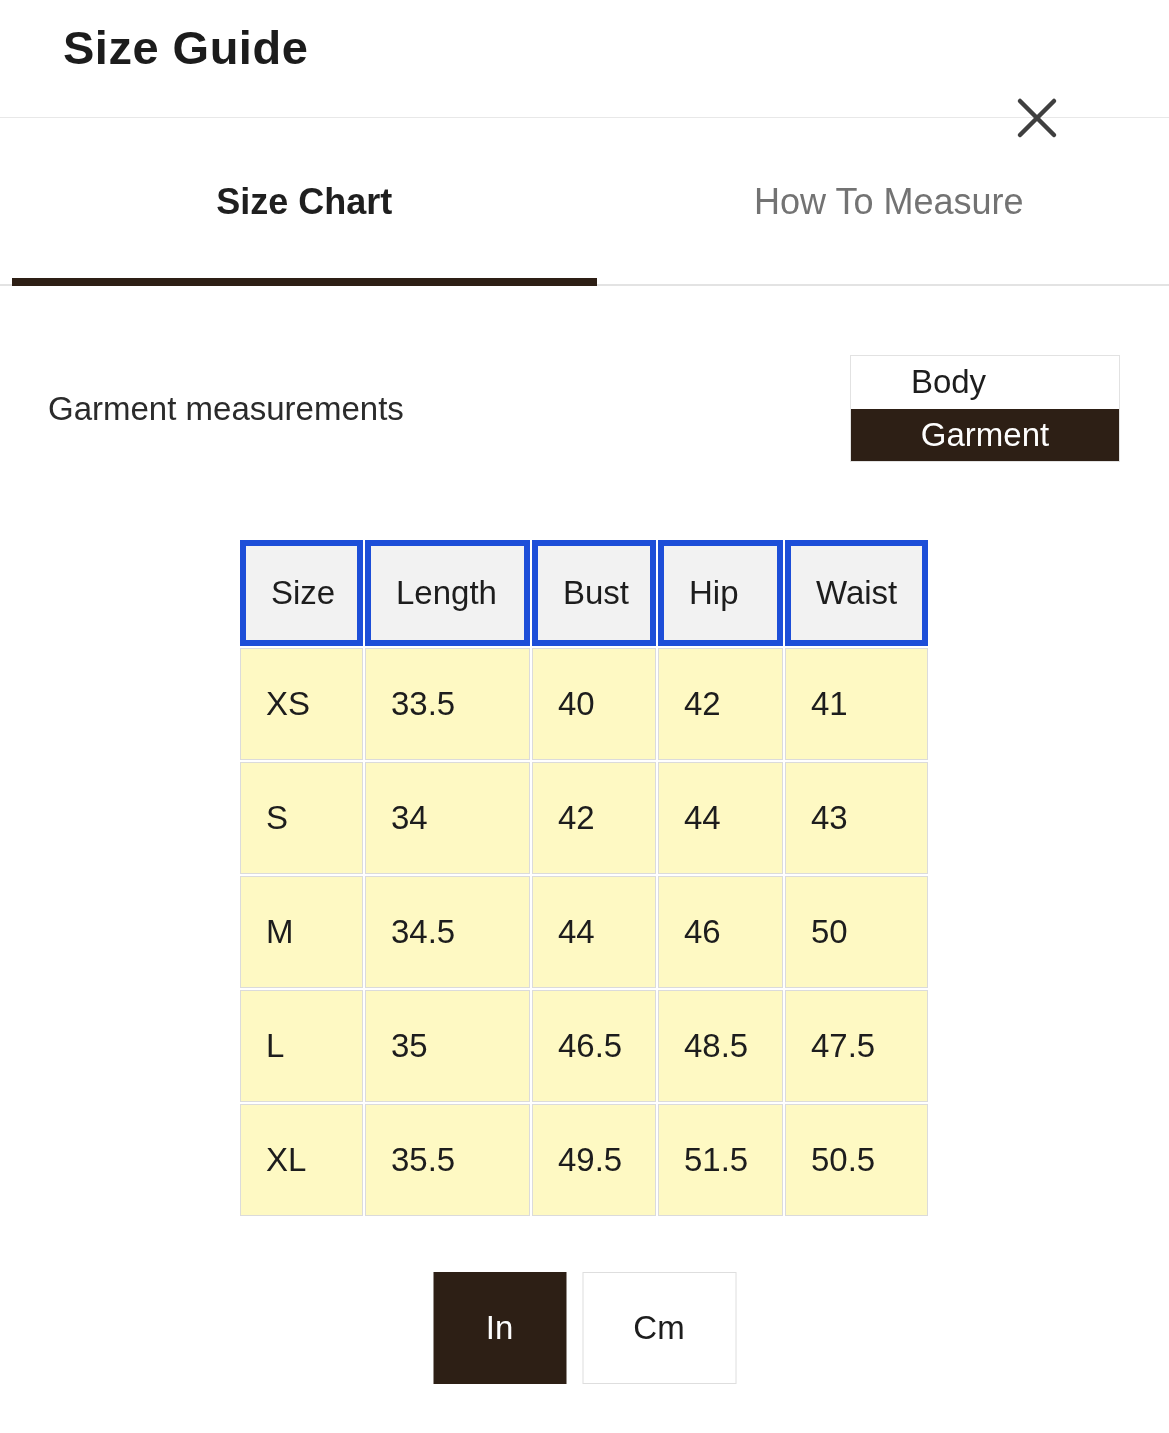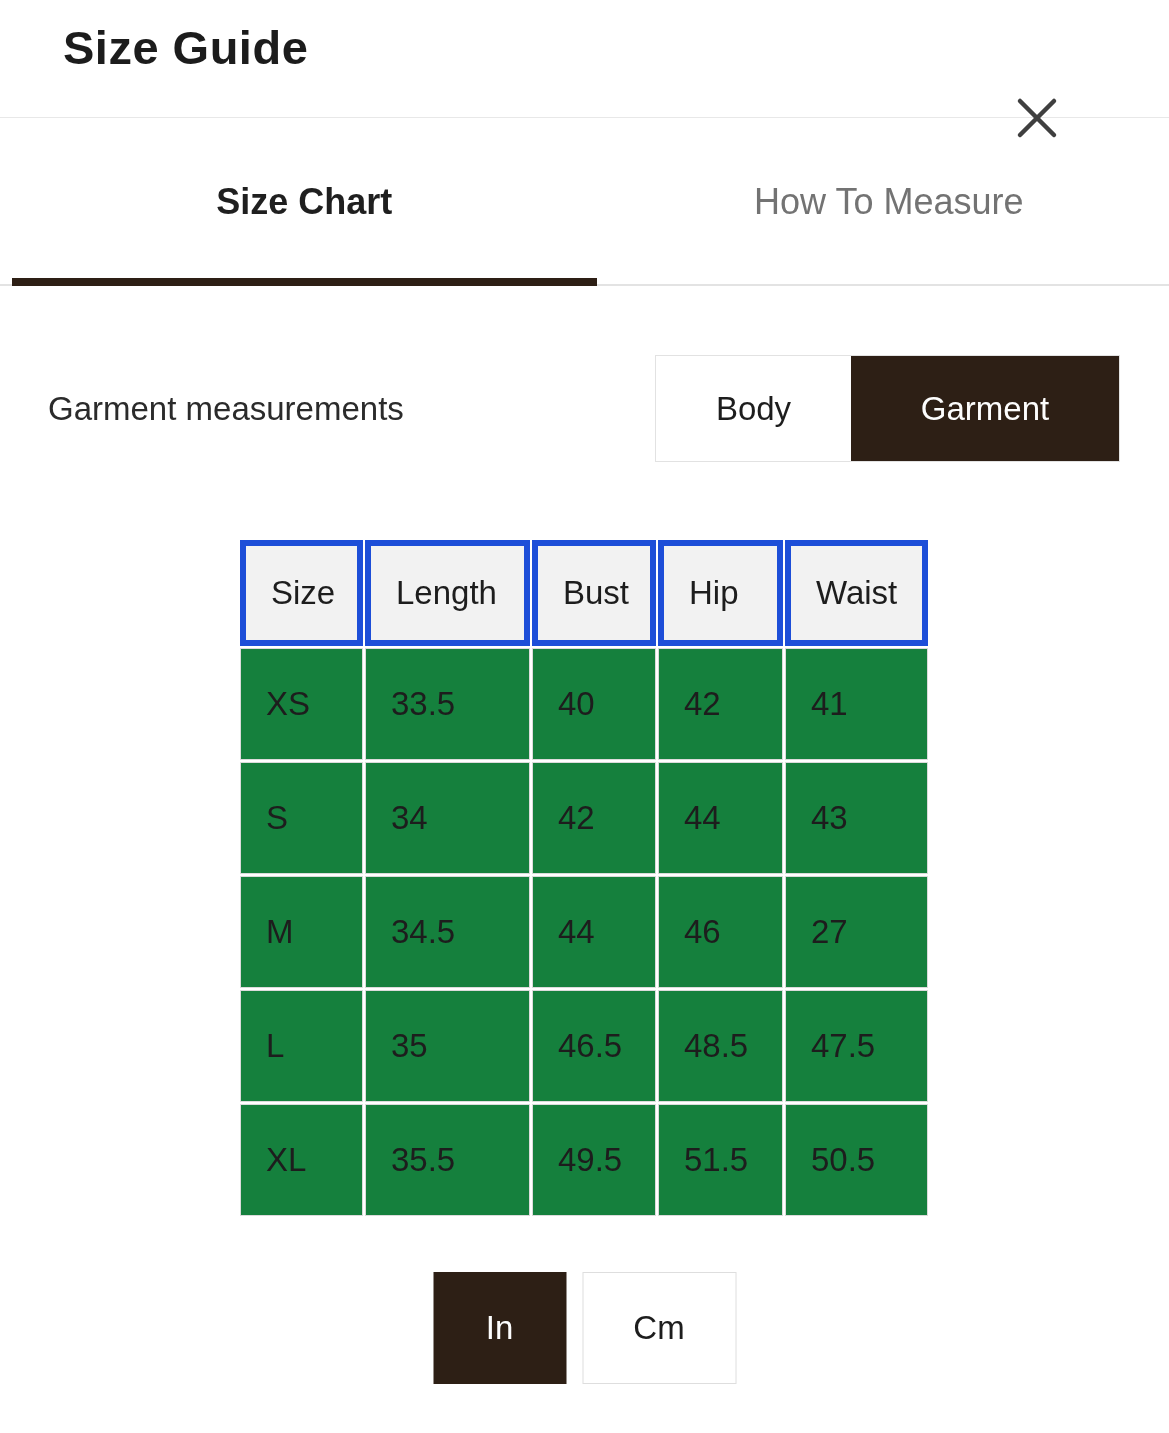--- a/index.html
+++ b/index.html
@@ -54,21 +54,21 @@
 
   
   .meas-row {
     position:absolute; left:48px; top:355px;
     width:1072px; height:107px;
     display:flex; justify-content:space-between; align-items:center;gap:11px;
   }
   .meas-label { font-size:33px; color:#2b2b2b; }
   .seg-toggle {
     display:flex; height:107px; box-sizing:border-box;
-    border:1px solid #e2e2e2; background:#ffffff;
+    border:1px solid #e2e2e2; background:#ffffff;flex-direction:column;
   }
   .seg {
     display:flex; align-items:center; justify-content:center;
     font-size:33px; color:#1d1d1d; cursor:pointer;
     box-sizing:border-box; height:100%;
   }
   .seg.selected { background:#2d1f15; color:#fdfdfd; }
   #typeToggle .seg:nth-child(1) { width:195px; }
   #typeToggle .seg:nth-child(2) { width:268px; }
 
@@ -77,21 +77,21 @@
     position:absolute; left:238px; top:538px;
     border-collapse:separate; border-spacing:2px;
   }
   .size-table th {
     height:94px; background:#f2f2f2;
     border:6px solid #1d4ed8;
     font-size:33px; font-weight:400; color:#1d1d1d;
     text-align:left; padding:0 0 0 25px;
   }
   .size-table td {
-    height:110px; background:#15803d;
+    height:110px; background:#fef9c3;
     border:1px solid #dbdbdb;
     font-size:33px; color:#1d1d1d;
     text-align:left; padding:0 0 0 25px;
     vertical-align:middle;
   }
 
   
   .unit-toggle {
     position:absolute; top:1272px; left:50%;
     transform:translateX(-50%);
@@ -159,21 +159,21 @@
         <td>34</td>
         <td>42</td>
         <td>44</td>
         <td>43</td>
       </tr>
       <tr>
         <td>M</td>
         <td>34.5</td>
         <td>44</td>
         <td>46</td>
-        <td>27</td>
+        <td>50</td>
       </tr>
       <tr>
         <td>L</td>
         <td>35</td>
         <td>46.5</td>
         <td>48.5</td>
         <td>47.5</td>
       </tr>
       <tr>
         <td>XL</td>

